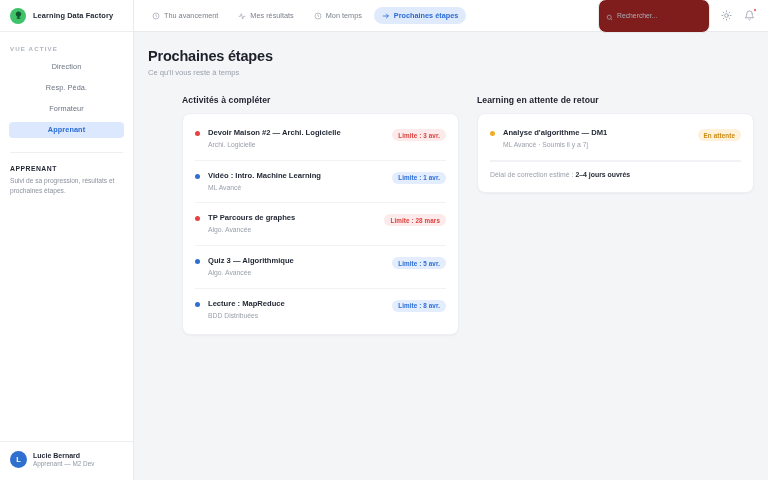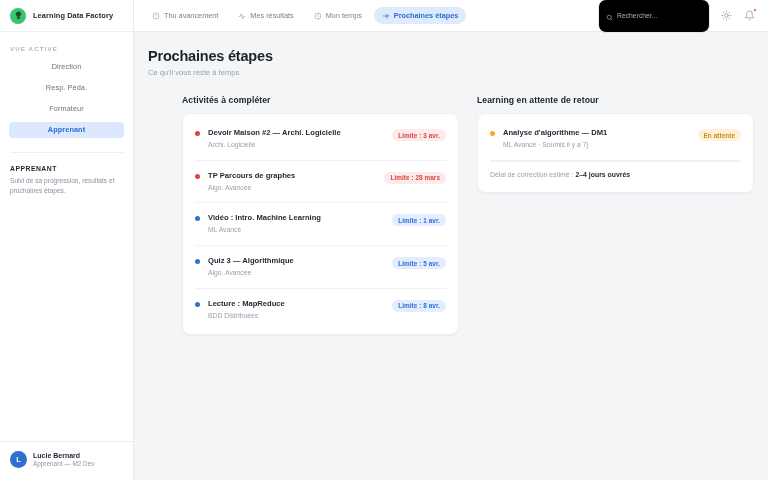--- a/index.html
+++ b/index.html
@@ -97,21 +97,21 @@
     display: flex; align-items: center; gap: 4px;
     height: 17px; padding: 0 8px; border-radius: 9px;
     font-size: 7.3px; color: #7a818c; cursor: pointer; white-space: nowrap;
   }
   .tab.active { background: #dfeafc; color: #2b6cd4; font-weight: bold; }
   .tab svg { display: block; flex: 0 0 auto; }
 
   .topbar-right { margin-left: auto; display: flex; align-items: center; gap: 10px; }
   .search {
     width: 112px; height: 16px; border-radius: 8px;
-    background: #000000; border: 1px solid #e9eaed;
+    background: #7f1d1d; border: 1px solid #e9eaed;
     display: flex; align-items: center; gap: 4px;
     padding: 16px 7px;
   }
   .search input {
     border: none; outline: none; background: transparent;
     font-family: inherit; font-size: 6.8px; color: #8c929c; width: 100%;
   }
   .search input::placeholder { color: #a9aeb7; }
   .icon-btn { width: 13px; height: 13px; position: relative; cursor: pointer; display:flex; align-items:center; justify-content:center;}
   .badge-dot {
@@ -289,35 +289,35 @@
             <div class="row">
               <span class="dot red"></span>
               <span class="row-text">
                 <span class="row-title" style="display:block">Devoir Maison #2 — Archi. Logicielle</span>
                 <span class="row-meta" style="display:block">Archi. Logicielle</span>
               </span>
               <span class="pill red">Limite : 3 avr.</span>
             </div>
 
             <div class="row">
+              <span class="dot blue"></span>
+              <span class="row-text">
+                <span class="row-title" style="display:block">Vidéo : Intro. Machine Learning</span>
+                <span class="row-meta" style="display:block">ML Avancé</span>
+              </span>
+              <span class="pill blue">Limite : 1 avr.</span>
+            </div>
+
+            <div class="row">
               <span class="dot red"></span>
               <span class="row-text">
                 <span class="row-title" style="display:block">TP Parcours de graphes</span>
                 <span class="row-meta" style="display:block">Algo. Avancée</span>
               </span>
               <span class="pill red">Limite : 28 mars</span>
-            </div>
-
-            <div class="row">
-              <span class="dot blue"></span>
-              <span class="row-text">
-                <span class="row-title" style="display:block">Vidéo : Intro. Machine Learning</span>
-                <span class="row-meta" style="display:block">ML Avancé</span>
-              </span>
-              <span class="pill blue">Limite : 1 avr.</span>
             </div>
 
             <div class="row">
               <span class="dot blue"></span>
               <span class="row-text">
                 <span class="row-title" style="display:block">Quiz 3 — Algorithmique</span>
                 <span class="row-meta" style="display:block">Algo. Avancée</span>
               </span>
               <span class="pill blue">Limite : 5 avr.</span>
             </div>

